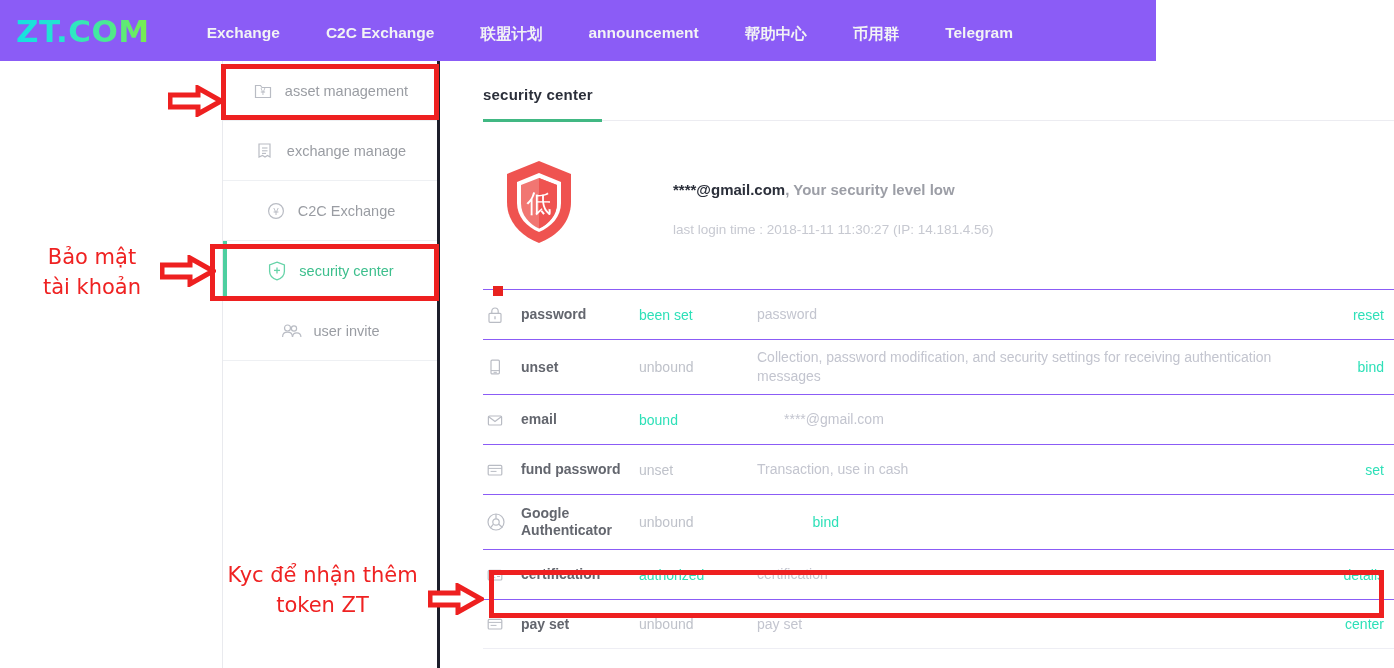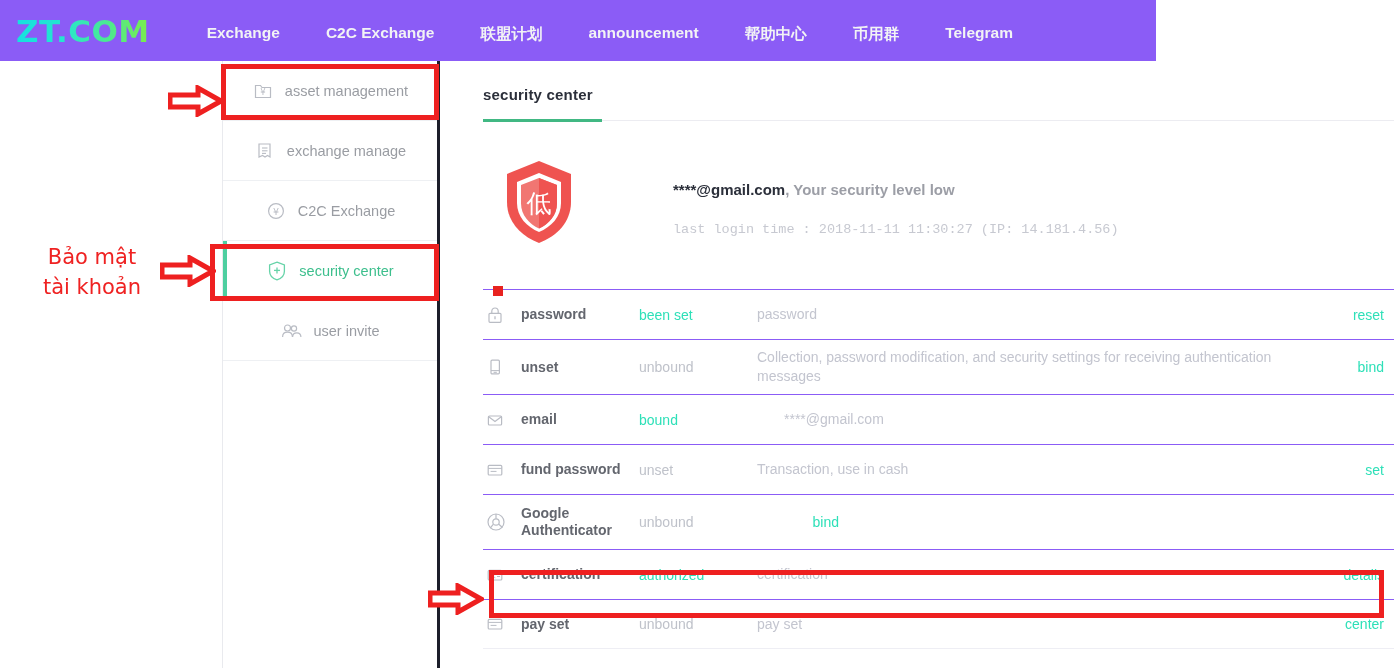--- a/index.html
+++ b/index.html
@@ -76,21 +76,21 @@
   
   .shield-block { position:absolute; left:40px; top:95px; width:880px; height:130px; }
   .shield { position:absolute; left:20px; top:2px; width:72px; height:88px; }
   .acct-line {
     position:absolute; left:190px; top:25px;
     font-size:15px; color:#9c9ea6; font-weight:700; white-space:nowrap;
   }
   .acct-line .mail { color:#2b2f3a; }
   .login-line {
     position:absolute; left:190px; top:66px;
-    font-size:13.5px; color:#c7c9d1; white-space:nowrap;font-family:Liberation Mono, monospace;
+    font-size:13.5px; color:#c7c9d1; white-space:nowrap;
   }
 
   
   .rows { position:absolute; left:40px; top:228px; right:0px; }
   .srow {
     position:relative;
     border-top:1px solid #8b5cf6;
     display:flex; align-items:center;
     min-height:50px;
     padding: 0 0;
@@ -337,18 +337,20 @@
   </svg>
   <div class="anno-box" style="left:221px; top:64px; width:218px; height:56px;"></div>
 
   <div class="anno-text" style="left:22px; top:242px; width:140px;">Bảo mật
 tài khoản</div>
   <svg class="arrow" style="left:160px; top:255px;" width="56" height="32" viewBox="0 0 56 32">
     <path d="M2 10 H30 V3 L53 16 L30 29 V22 H2 Z" fill="#ffffff" stroke="#ee2020" stroke-width="5" stroke-linejoin="miter"></path>
   </svg>
   <div class="anno-box" style="left:210px; top:244px; width:229px; height:57px;"></div>
 
+  <div class="anno-text" style="left:215px; top:560px; width:215px;">Kyc để nhận thêm
+token ZT</div>
   <svg class="arrow" style="left:428px; top:583px;" width="56" height="32" viewBox="0 0 56 32">
     <path d="M2 10 H30 V3 L53 16 L30 29 V22 H2 Z" fill="#ffffff" stroke="#ee2020" stroke-width="5" stroke-linejoin="miter"></path>
   </svg>
   <div class="anno-box" style="left:489px; top:570px; width:895px; height:48px;"></div>
 
 </div>
 
 </body></html>

